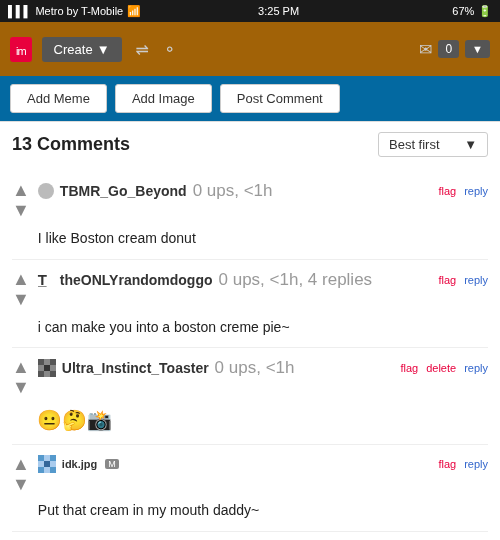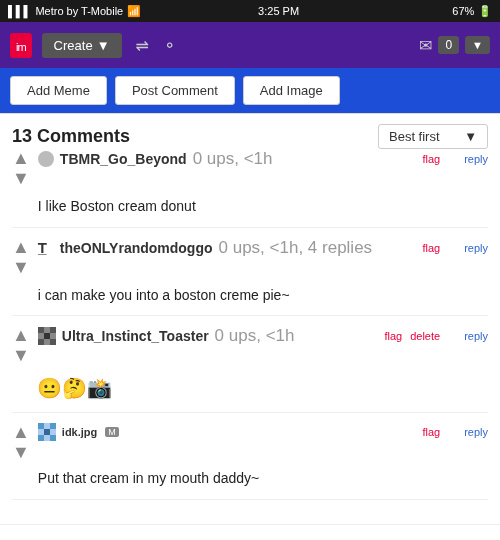--- a/index.html
+++ b/index.html
@@ -20,26 +20,26 @@
       display: flex;
       justify-content: space-between;
       align-items: center;
       height: 22px;
     }
     .status-bar-left { display: flex; align-items: center; gap: 4px; }
     .status-bar-right { display: flex; align-items: center; gap: 4px; margin-left: 36px; }
 
     
     .top-nav {
-      background: #4c1d95;
+      background: #a16207;
       display: flex;
       align-items: center;
       padding: 6px 10px;
       gap: 10px;
-      height: 46px;
+      height: 54px;
     }
     .logo {
       background: #e8003d;
       color: #fff;
       font-weight: bold;
       font-size: 18px;
       padding: 2px 6px;
       border-radius: 3px;
       font-style: italic;
       letter-spacing: -1px;
@@ -86,21 +86,21 @@
       background: #555;
       color: #fff;
       padding: 3px 7px;
       border-radius: 3px;
       font-size: 11px;
       cursor: pointer;
     }
 
     
     .action-bar {
-      background: #1d4ed8;
+      background: #0369a1;
       border-bottom: 1px solid #ddd;
       display: flex;
       align-items: center;
       padding: 8px 10px;
       gap: 8px;
     }
     .action-btn {
       background: #fff;
       border: 1px solid #ccc;
       border-radius: 3px;
@@ -111,21 +111,21 @@
     }
 
     
     .comments-section {
       padding: 10px 12px;
     }
     .comments-header {
       display: flex;
       justify-content: space-between;
       align-items: center;
-      margin-bottom: 0;
+      margin-bottom: 24px;
       gap: 20px;
     }
     .comments-count {
       font-size: 18px;
       font-weight: bold;
       color: #222;
     }
     .sort-btn {
       border: 1px solid #ccc;
       border-radius: 3px;
@@ -209,21 +209,21 @@
       font-size: 17px;
       color: #999;
     }
     .comment-actions {
       margin-left: auto;
       display: flex;
       gap: 8px;
       font-size: 11px;
     }
     .flag-link { color: #e8003d; cursor: pointer; text-decoration: none; }
-    .reply-link { color: #3366cc; cursor: pointer; text-decoration: none; margin-left: 16px; }
+    .reply-link { color: #3366cc; cursor: pointer; text-decoration: none; }
     .delete-link { color: #e8003d; cursor: pointer; text-decoration: none; }
     .comment-text {
       font-size: 14px;
       color: #222;
       line-height: 1.4;
       margin-top: 28px;
     }
     .comment-emoji {
       font-size: 20px;
     }
@@ -285,22 +285,22 @@
   <div class="spacer"></div>
   <div class="nav-right">
     <span class="mail-icon">✉</span>
     <span class="notif-badge">0</span>
     <span class="dropdown-arrow">▼</span>
   </div>
 </div>
 
 <div class="action-bar">
   <button class="action-btn">Add Meme</button>
+  <button class="action-btn">Add Image</button>
   <button class="action-btn">Post Comment</button>
-  <button class="action-btn">Add Image</button>
 </div>
 
 <div class="comments-section">
   <div class="comments-header">
     <span class="comments-count">13 Comments</span>
     <button class="sort-btn">
       <span>Best first</span>
       <span>▼</span>
     </button>
   </div>

